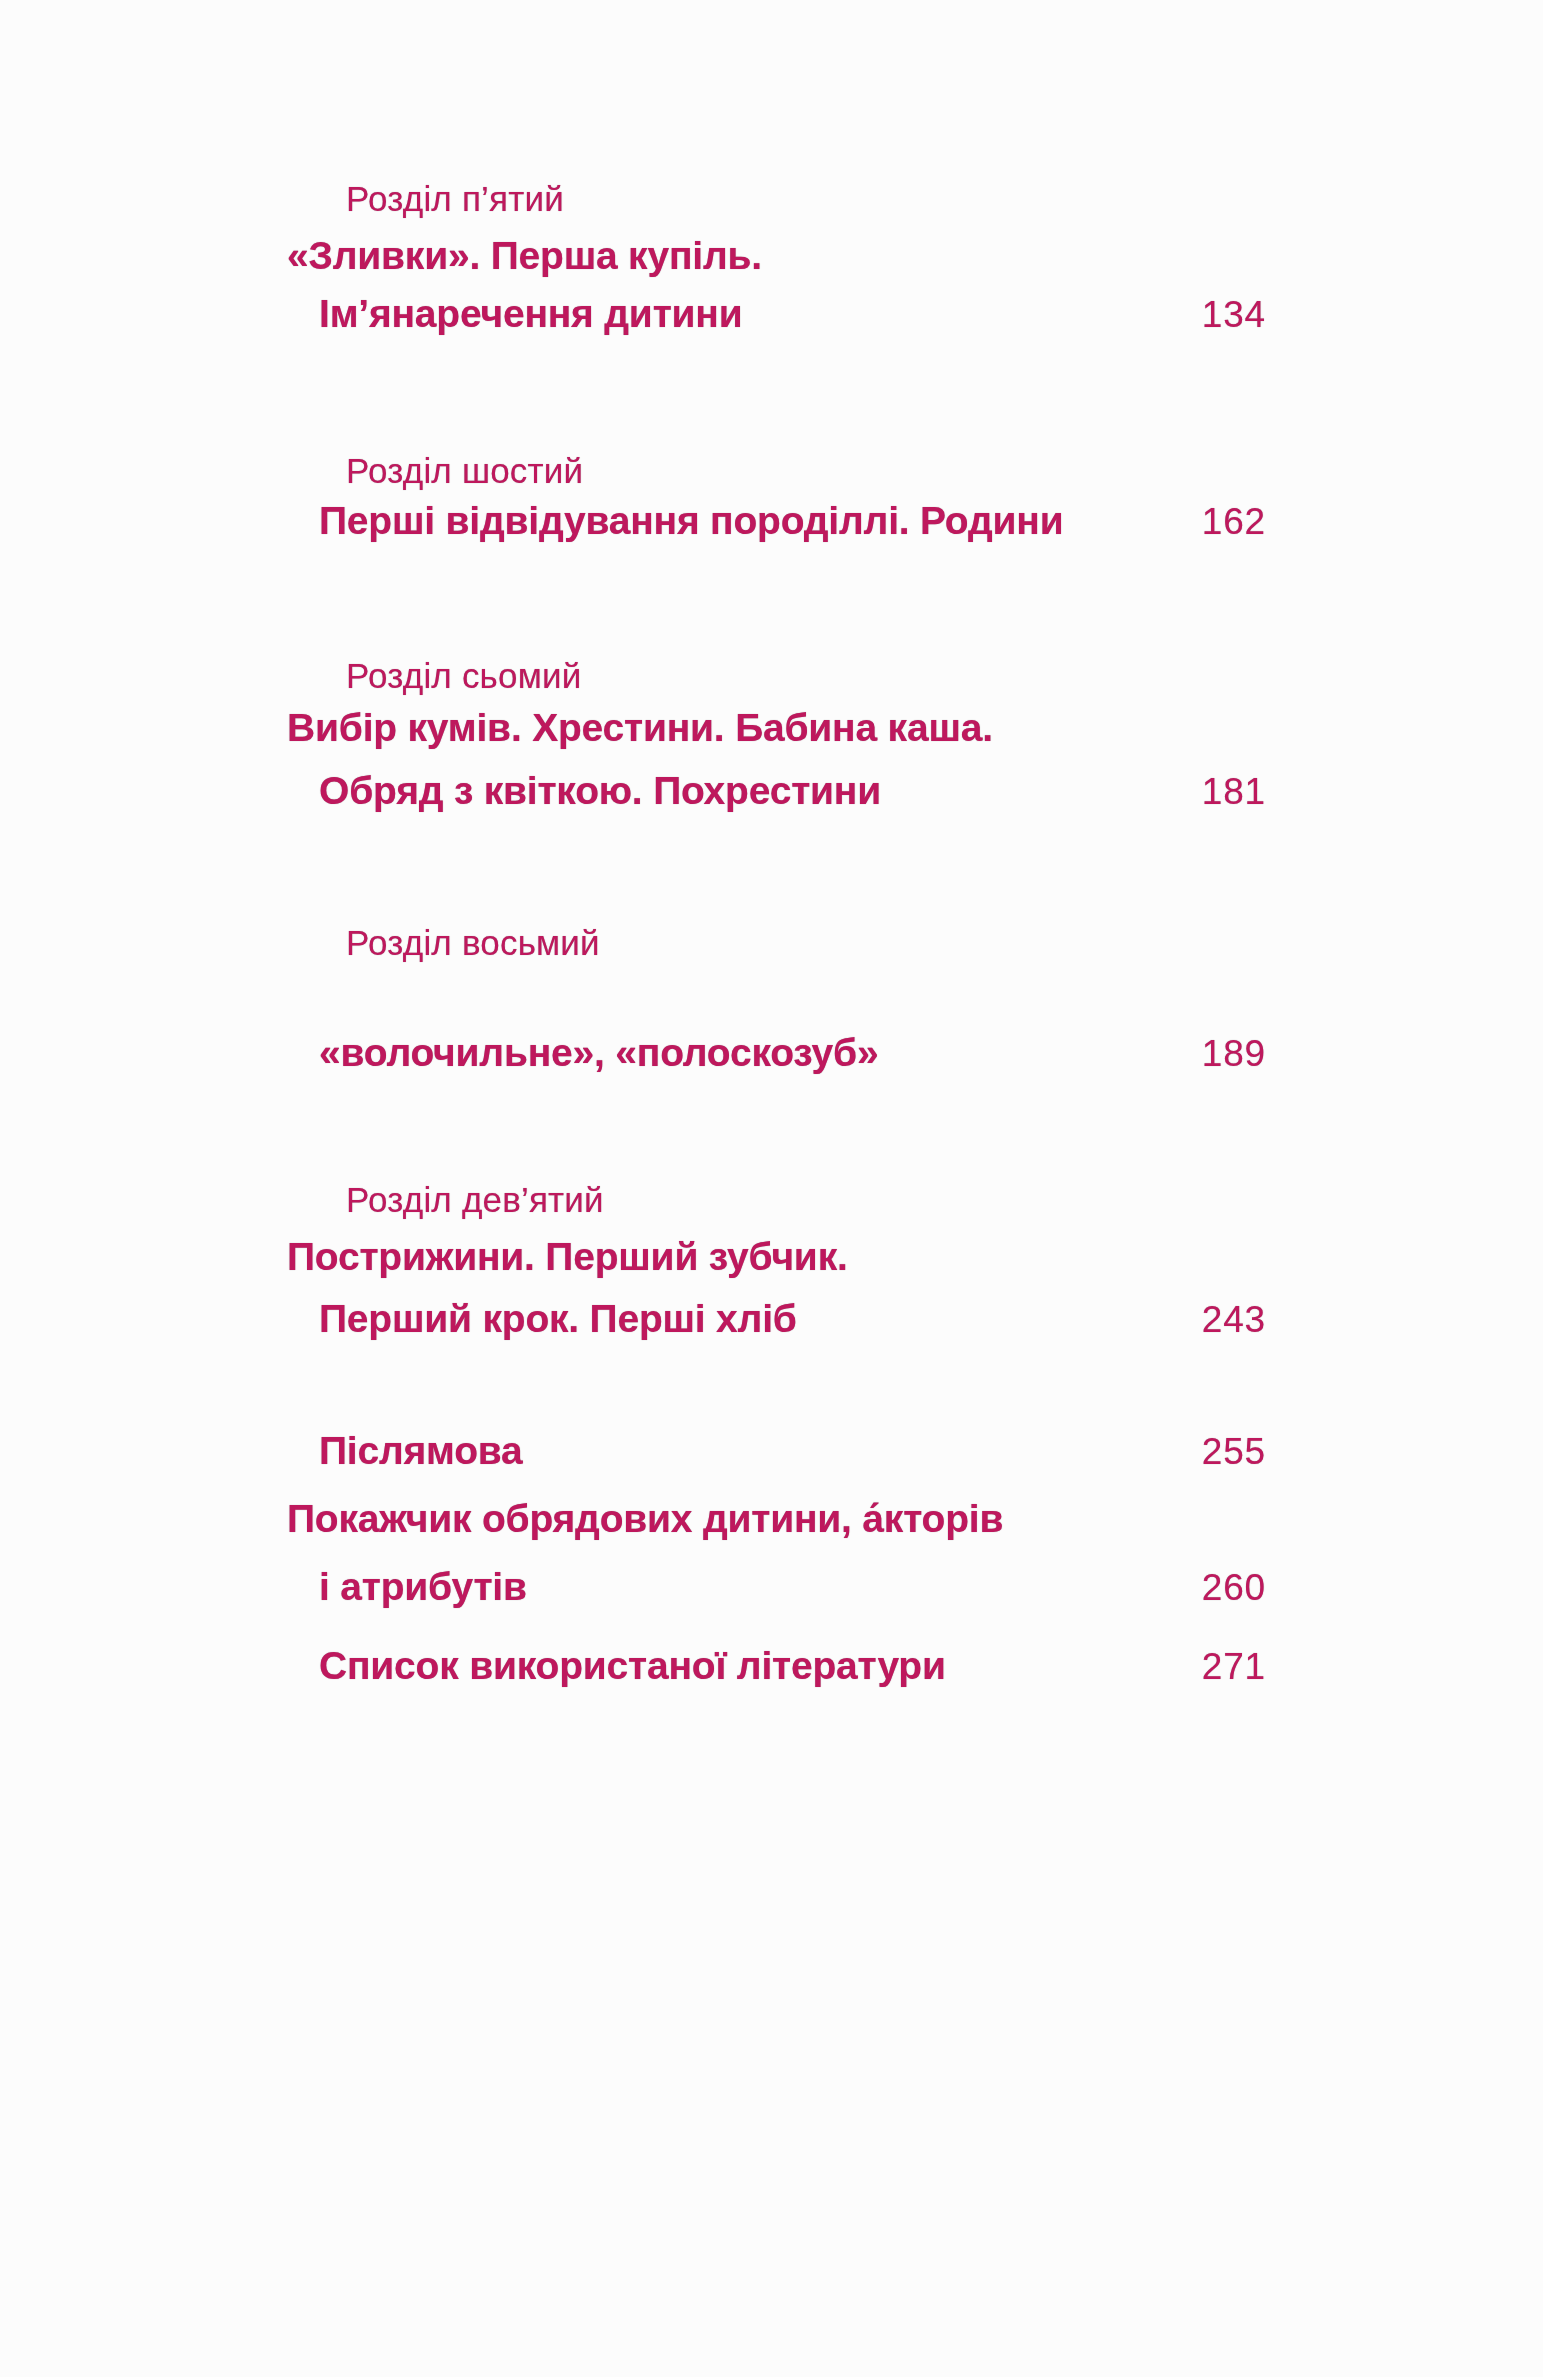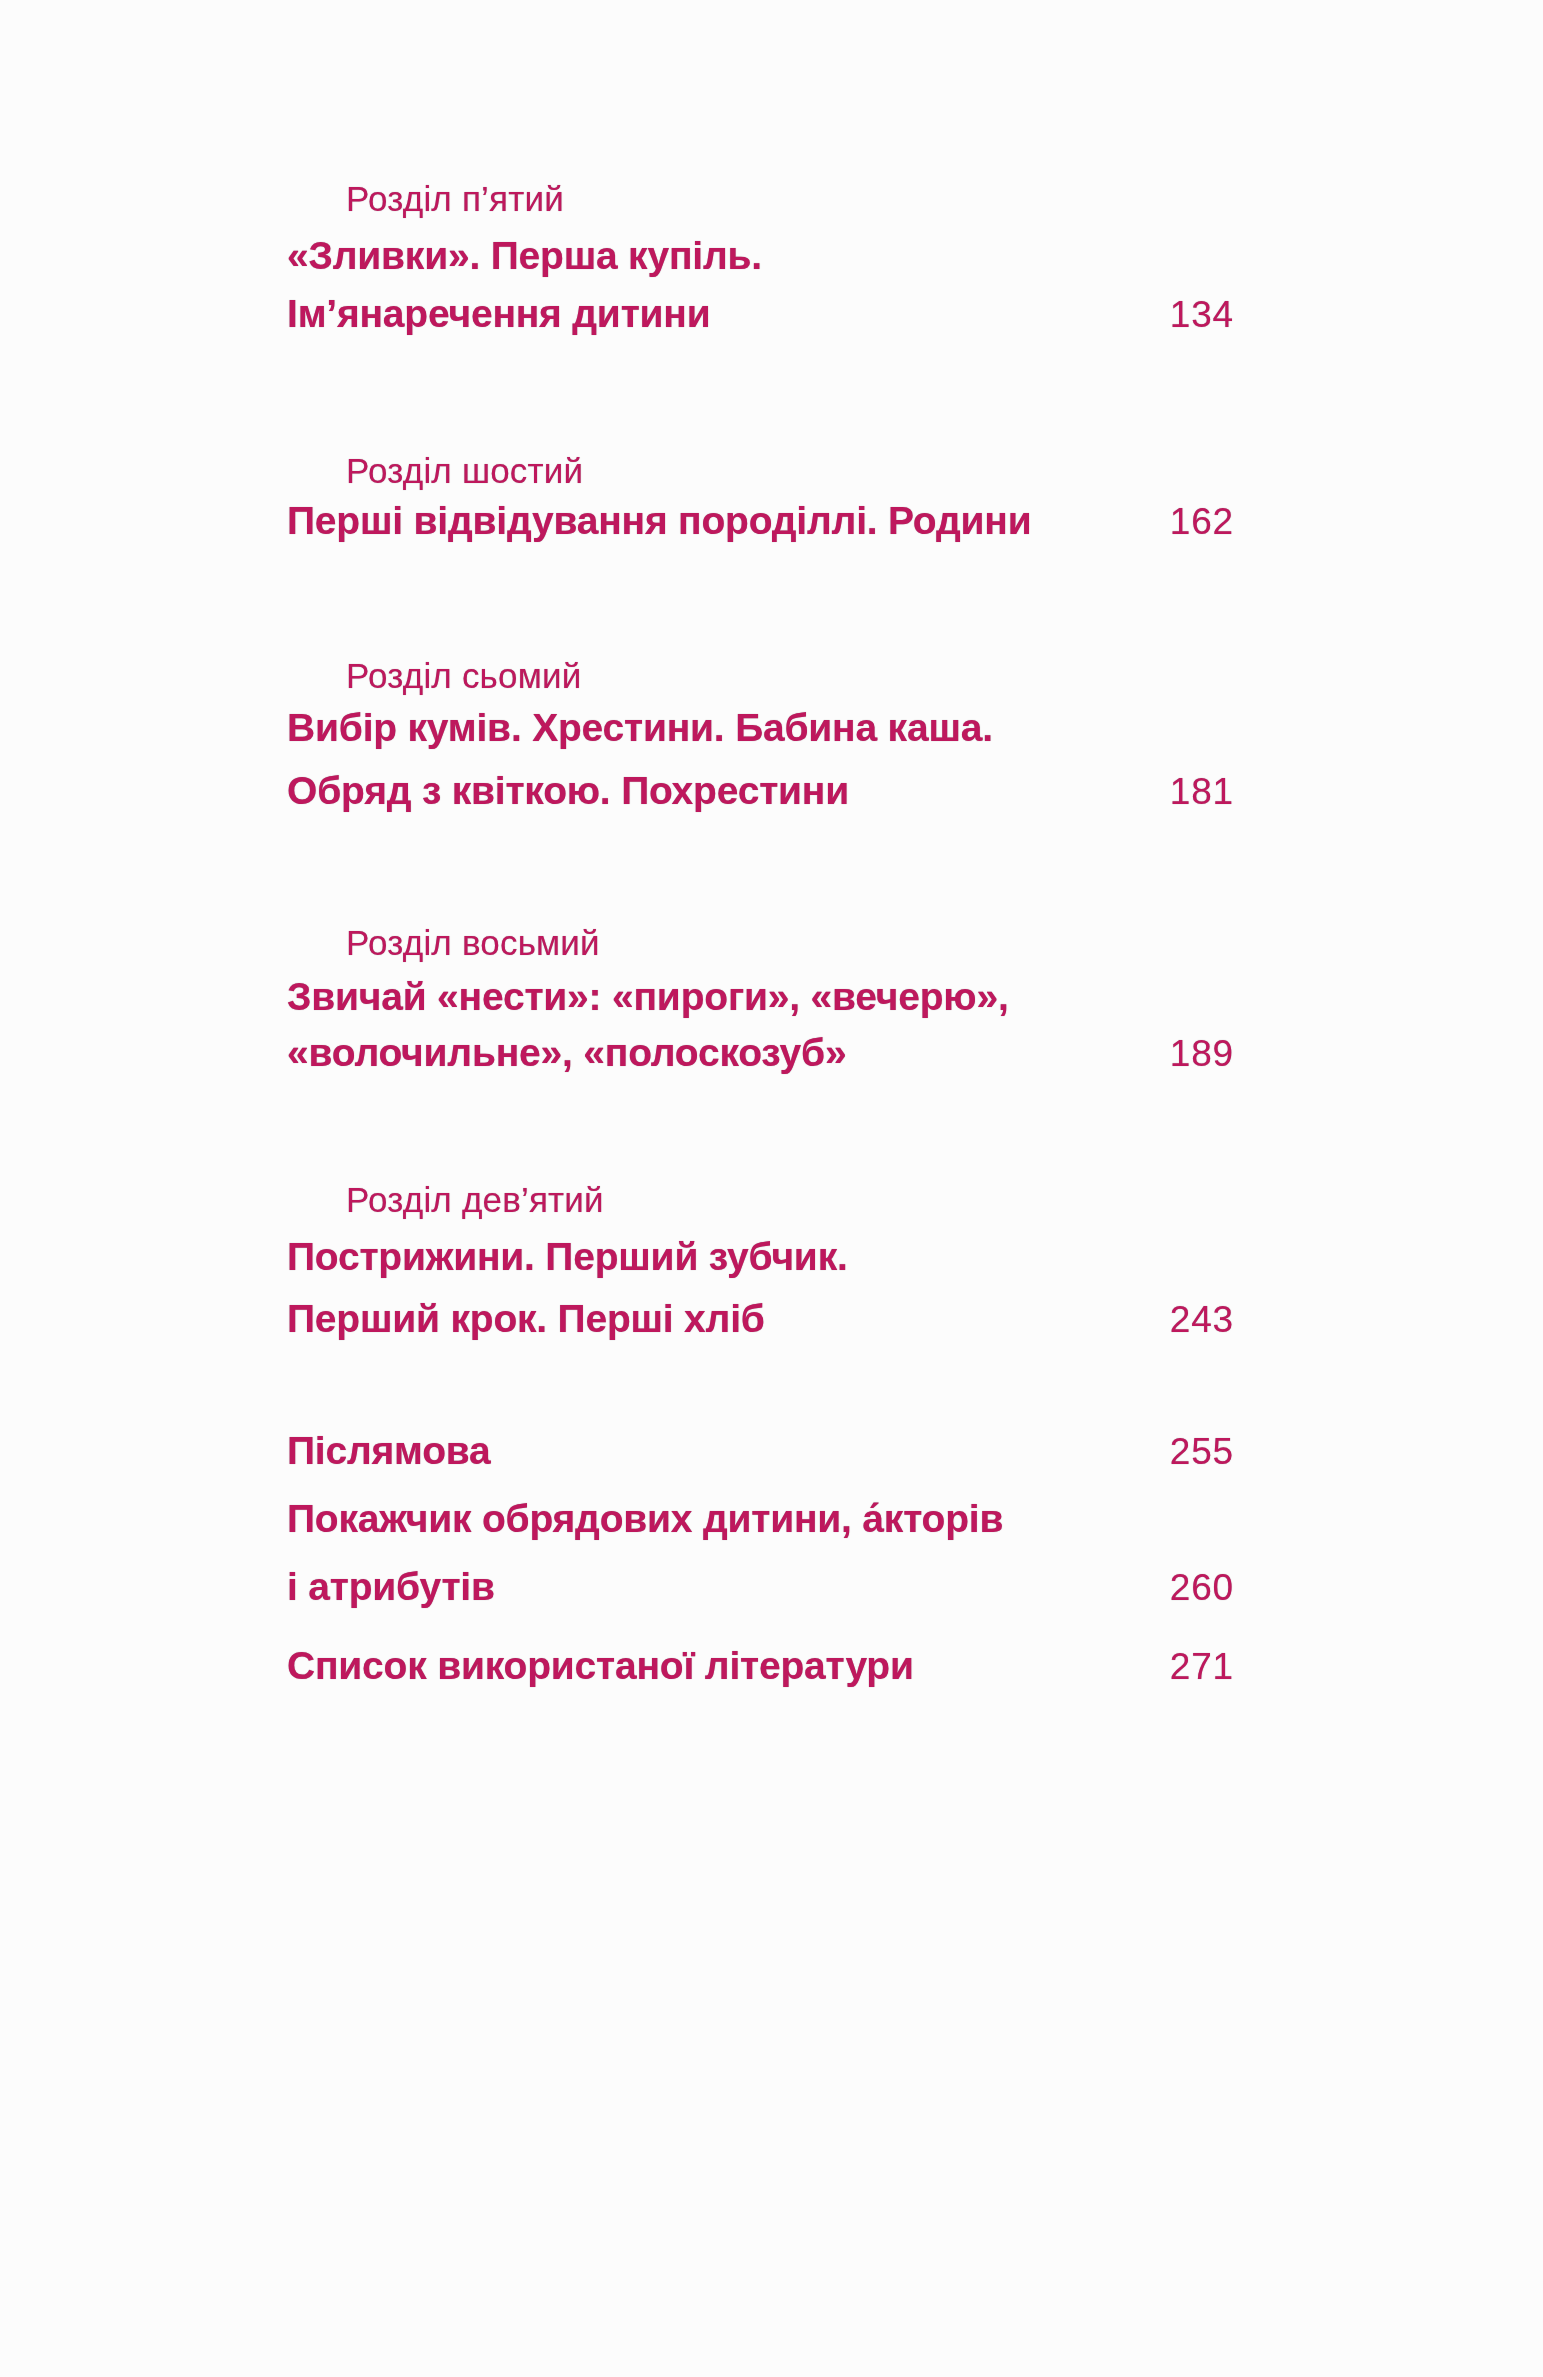--- a/index.html
+++ b/index.html
@@ -21,20 +21,21 @@
     left: 287px;
     width: 947px;
     display: flex;
     justify-content: flex-start;
     align-items: baseline;
     white-space: nowrap;
     text-shadow: 0 0 1px rgba(25,25,25,0.4);
   }
   .row.with-num {
     justify-content: space-between;
+    margin-left: 32px;
   }
   .chapter-header {
     left: 346px;
     width: 888px;
     font-size: 35px;
     font-weight: 400;
     letter-spacing: 0.2px;
   }
   .title {
     font-size: 39px;
@@ -78,23 +79,20 @@
     <span>Вибір кумів. Хрестини. Бабина каша.</span>
   </div>
   <div class="row title with-num" style="top:769px">
     <span>Обряд з квіткою. Похрестини</span>
     <span class="num">181</span>
   </div>
 
   <div class="row chapter-header" style="top:923px">
     <span>Розділ восьмий</span>
   </div>
-  <div class="row title" style="top:975px">
-    <span>Звичай «нести»: «пироги», «вечерю»,</span>
-  </div>
   <div class="row title with-num" style="top:1031px">
     <span>«волочильне», «полоскозуб»</span>
     <span class="num">189</span>
   </div>
 
   <div class="row chapter-header" style="top:1180px">
     <span>Розділ дев’ятий</span>
   </div>
   <div class="row title" style="top:1235px">
     <span>Пострижини. Перший зубчик.</span>

